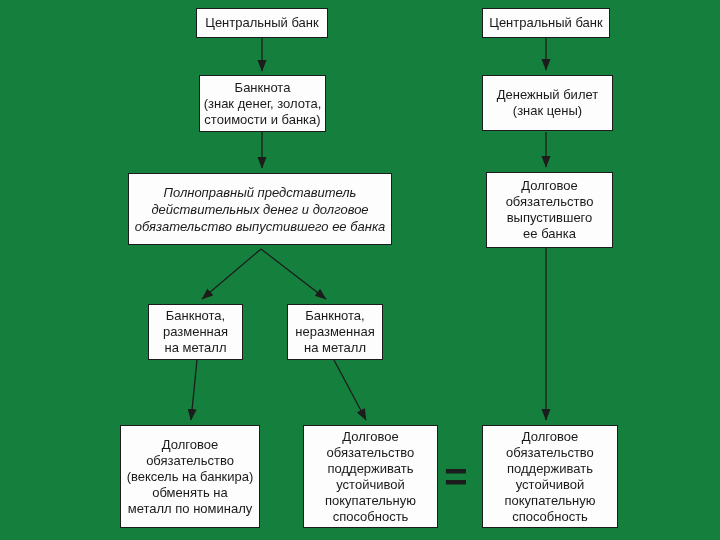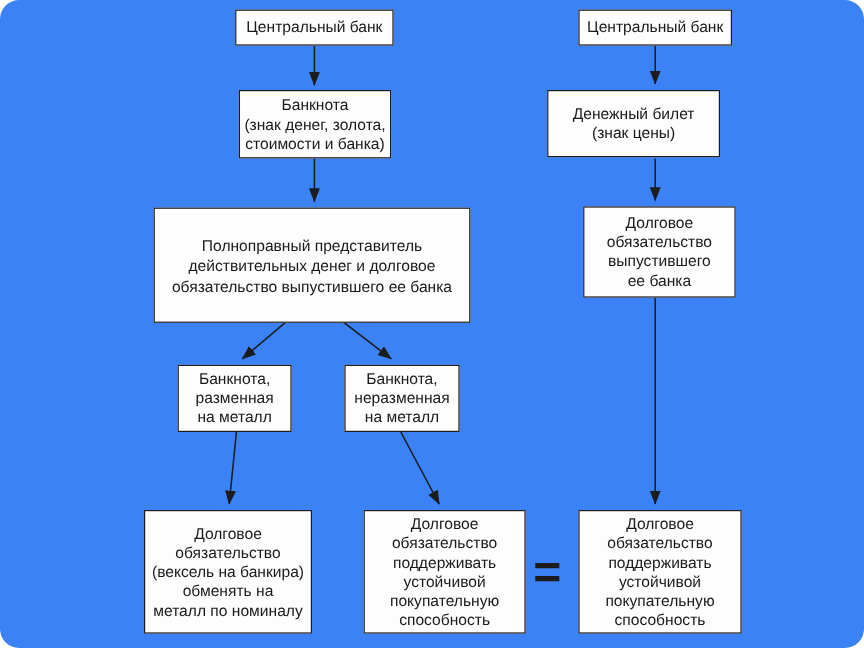--- a/index.html
+++ b/index.html
@@ -4,25 +4,24 @@
 <style>
   html, body {
     margin: 0;
     padding: 0;
     background: #ffffff;
   }
   .canvas {
     position: relative;
     width: 720px;
     height: 540px;
-    background: #3b82f6;
+    background: #15803d;
     font-family: "Liberation Sans", sans-serif;
     color: #1a1a1a;
     overflow: hidden;
-    border-radius: 16px;
   }
   .connectors {
     position: absolute;
     left: 0;
     top: 0;
     width: 720px;
     height: 540px;
     pointer-events: none;
   }
   .connectors line {
@@ -81,21 +80,21 @@
     <line x1="546" y1="132" x2="546" y2="167" marker-end="url(#arrow)"></line>
     <line x1="546" y1="248" x2="546" y2="420" marker-end="url(#arrow)"></line>
   </svg>
 
   <div class="node" style="left:196px; top:8px; width:132px; height:30px;">Центральный банк</div>
 
   <div class="node" style="left:199px; top:75px; width:127px; height:57px;">Банкнота
 (знак денег, золота,
 стоимости и банка)</div>
 
-  <div class="node large" style="left:128px; top:173px; width:264px; height:96px;">Полноправный представитель
+  <div class="node large" style="left:128px; top:173px; width:264px; height:72px;font-style:italic;">Полноправный представитель
 действительных денег и долговое
 обязательство выпустившего ее банка</div>
 
   <div class="node" style="left:148px; top:304px; width:95px; height:56px;">Банкнота,
 разменная
 на металл</div>
 
   <div class="node" style="left:287px; top:304px; width:96px; height:56px;">Банкнота,
 неразменная
 на металл</div>
@@ -110,21 +109,21 @@
 обязательство
 поддерживать
 устойчивой
 покупательную
 способность</div>
 
   <div class="equals">=</div>
 
   <div class="node" style="left:482px; top:8px; width:128px; height:30px;">Центральный банк</div>
 
-  <div class="node" style="left:456px; top:75px; width:144px; height:56px;">Денежный билет
+  <div class="node" style="left:482px; top:75px; width:131px; height:56px;">Денежный билет
 (знак цены)</div>
 
   <div class="node" style="left:486px; top:172px; width:127px; height:76px;">Долговое
 обязательство
 выпустившего
 ее банка</div>
 
   <div class="node" style="left:482px; top:425px; width:136px; height:103px;">Долговое
 обязательство
 поддерживать

